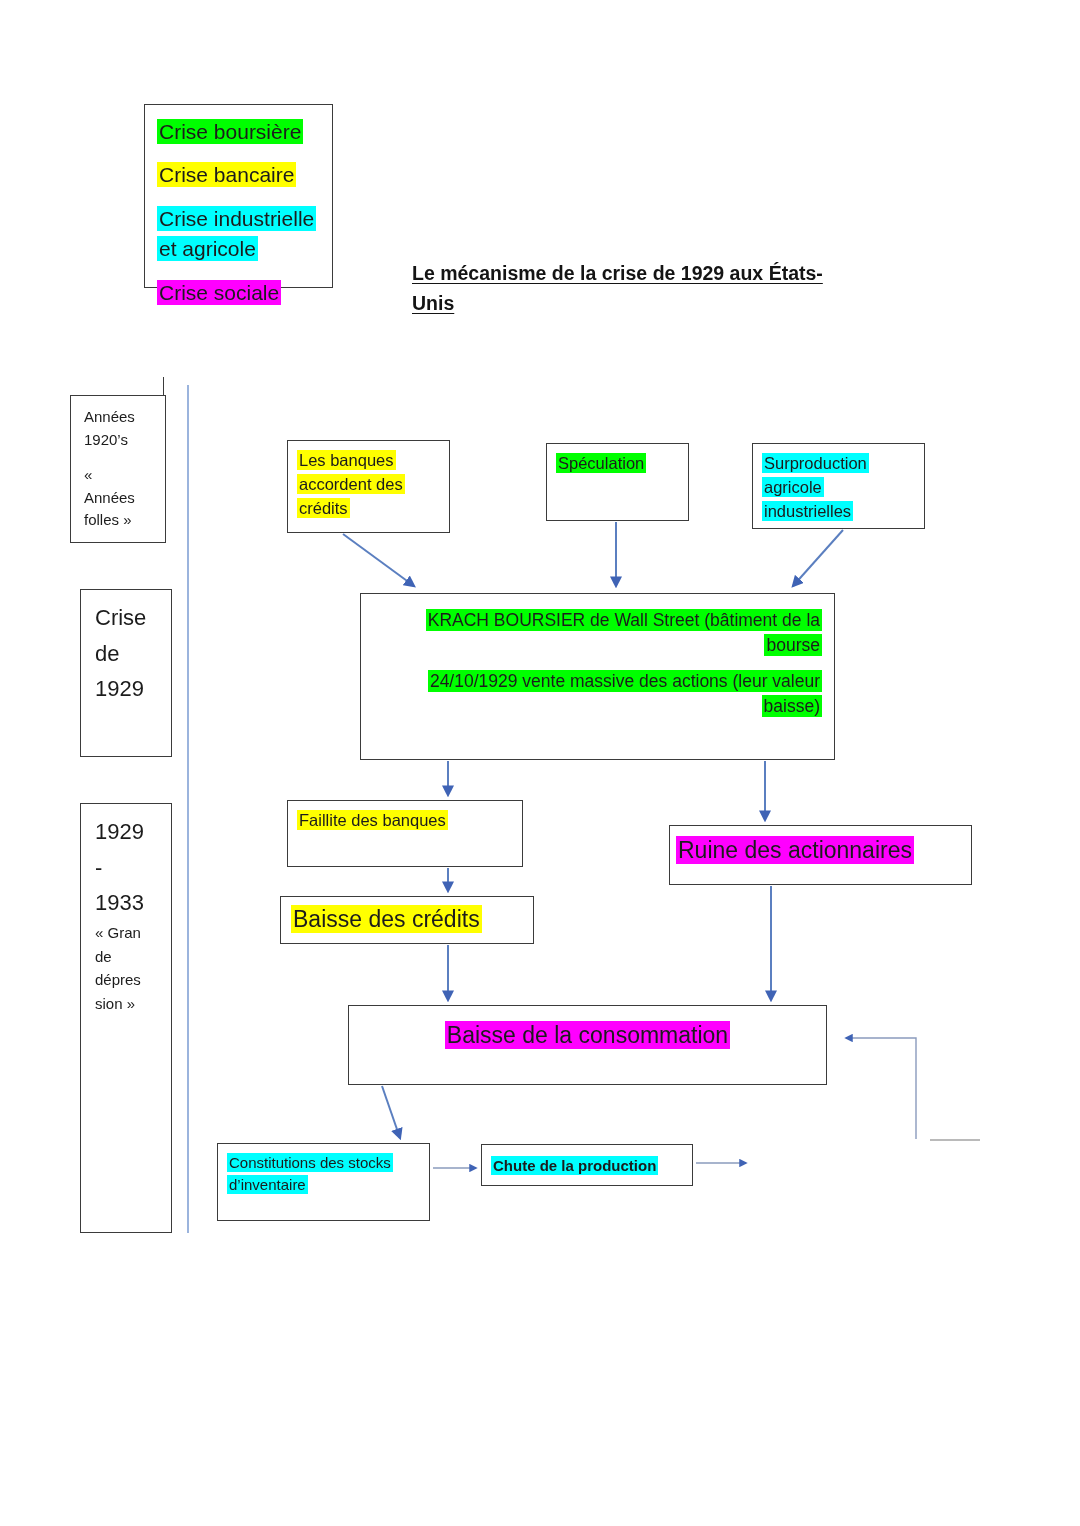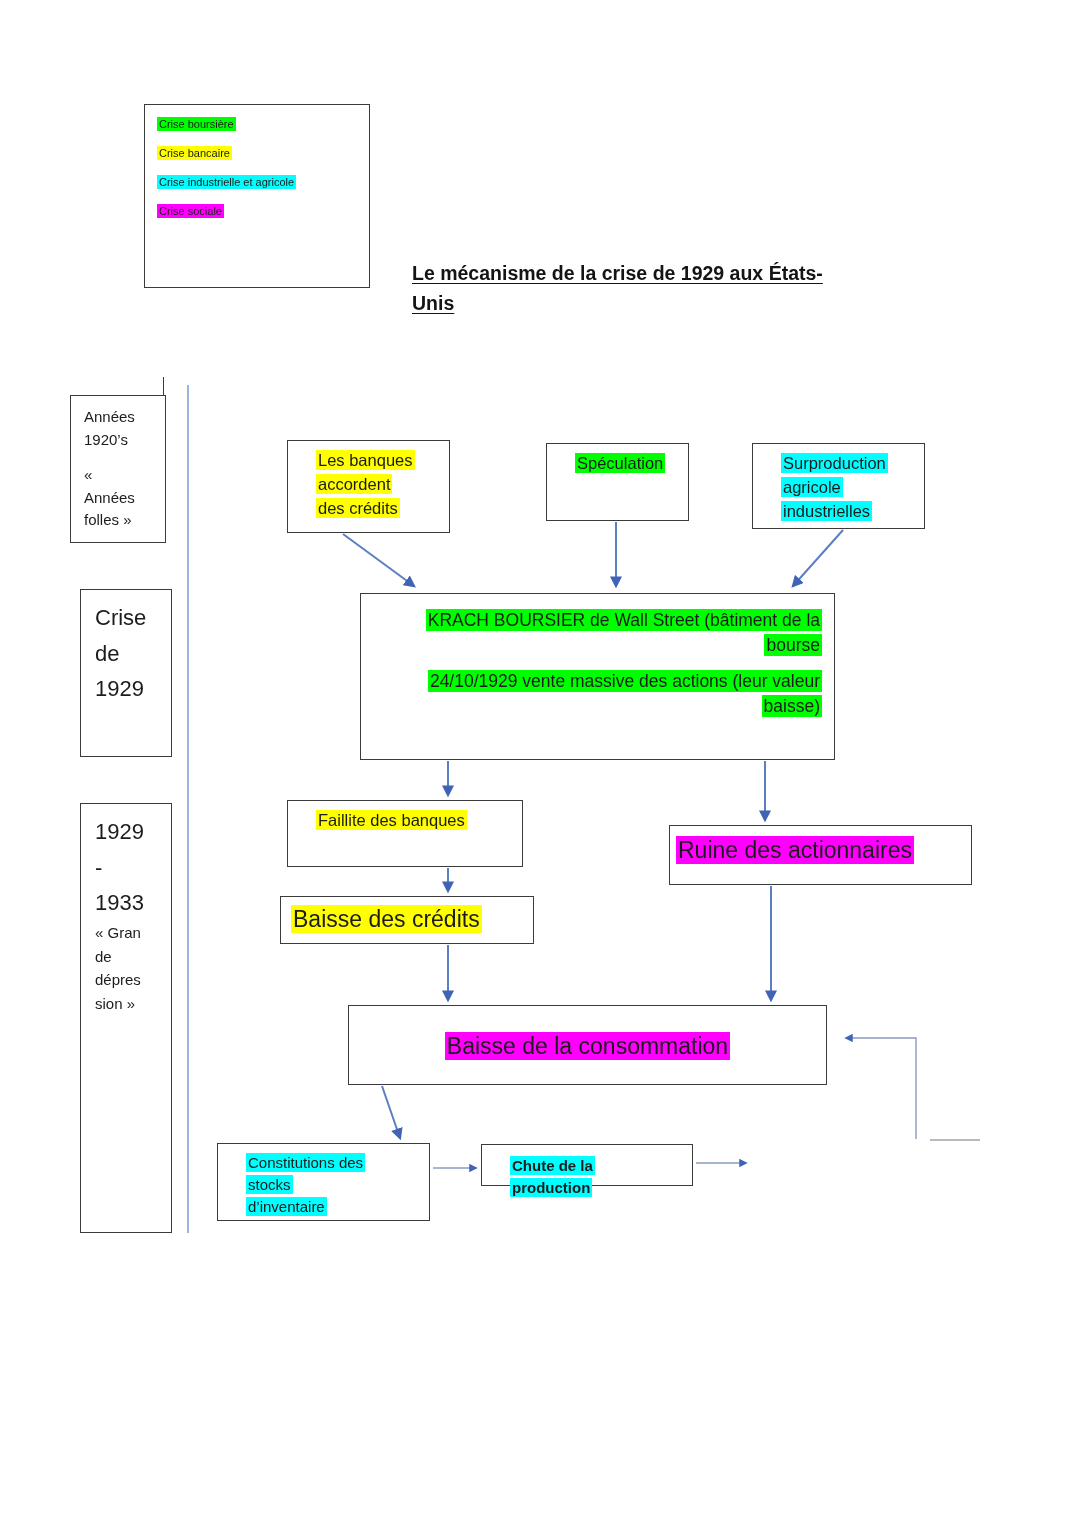--- a/index.html
+++ b/index.html
@@ -19,40 +19,40 @@
     overflow: hidden;
     background: #ffffff;
   }
 
   
   .box {
     position: absolute;
     box-sizing: border-box;
     border: 1.6px solid #3b3b3b;
     background: #ffffff;
-    padding: 8px 28px;
+    padding: 8px 9px;
     line-height: 1.45;
     color: #1c1c1c;
   }
   .box p {
     margin: 0 0 10px 0;
   }
   .box p:last-child { margin-bottom: 0; }
 
   
   .hl { padding: 1px 2px; box-decoration-break: clone; -webkit-box-decoration-break: clone; }
   .hl-green   { background: #00ff00; }
   .hl-yellow  { background: #ffff00; }
   .hl-cyan    { background: #00ffff; }
   .hl-magenta { background: #ff00ff; }
 
   
   #legend {
-    left: 144px; top: 104px; width: 226px; height: 184px;
-    font-size: 11px;
+    left: 144px; top: 104px; width: 189px; height: 184px;
+    font-size: 21px;
     padding: 12px 10px 10px 12px;
   }
   #legend .line { margin-bottom: 13px; }
   #legend .line:last-child { margin-bottom: 0; }
 
   
   #title {
     position: absolute;
     left: 412px; top: 258px; width: 500px;
     font-size: 19.5px;
@@ -92,21 +92,21 @@
   #tl3 .small { font-size: 15px; line-height: 1.58; }
 
   
   #b-banques      { left: 287px; top: 440px; width: 163px; height: 93px; font-size: 16.5px; }
   #b-speculation  { left: 546px; top: 443px; width: 143px; height: 78px; font-size: 16.5px; }
   #b-surprod      { left: 752px; top: 443px; width: 173px; height: 86px; font-size: 16.5px; }
   #b-krach        { left: 360px; top: 593px; width: 475px; height: 167px; font-size: 17.5px; padding: 14px 12px; text-align: right; }
   #b-faillite-bq  { left: 287px; top: 800px; width: 236px; height: 67px; font-size: 16.5px; }
   #b-baisse-cred  { left: 280px; top: 896px; width: 254px; height: 48px; font-size: 23px; padding: 6px 10px; }
   #b-ruine        { left: 621px; top: 825px; width: 303px; height: 60px; font-size: 23px; padding: 8px 6px; margin-left: 48px; }
-  #b-baisse-conso { left: 348px; top: 1005px; width: 479px; height: 80px; font-size: 23px; padding: 24px 12px; text-align: center; }
+  #b-baisse-conso { left: 348px; top: 1005px; width: 479px; height: 80px; font-size: 23px; padding: 13px 12px; text-align: center; }
   #b-stocks       { left: 217px; top: 1143px; width: 213px; height: 78px; font-size: 15px; }
   #b-chute        { left: 481px; top: 1144px; width: 212px; height: 42px; font-size: 15px; padding-top: 10px; font-weight: bold; }
   #b-faillite-ent { left: 751px; top: 1139px; width: 213px; height: 48px; font-size: 15px; padding-top: 10px; }
 
   
   #wires {
     position: absolute;
     left: 0; top: 0;
     width: 1080px; height: 1526px;
     pointer-events: none;

